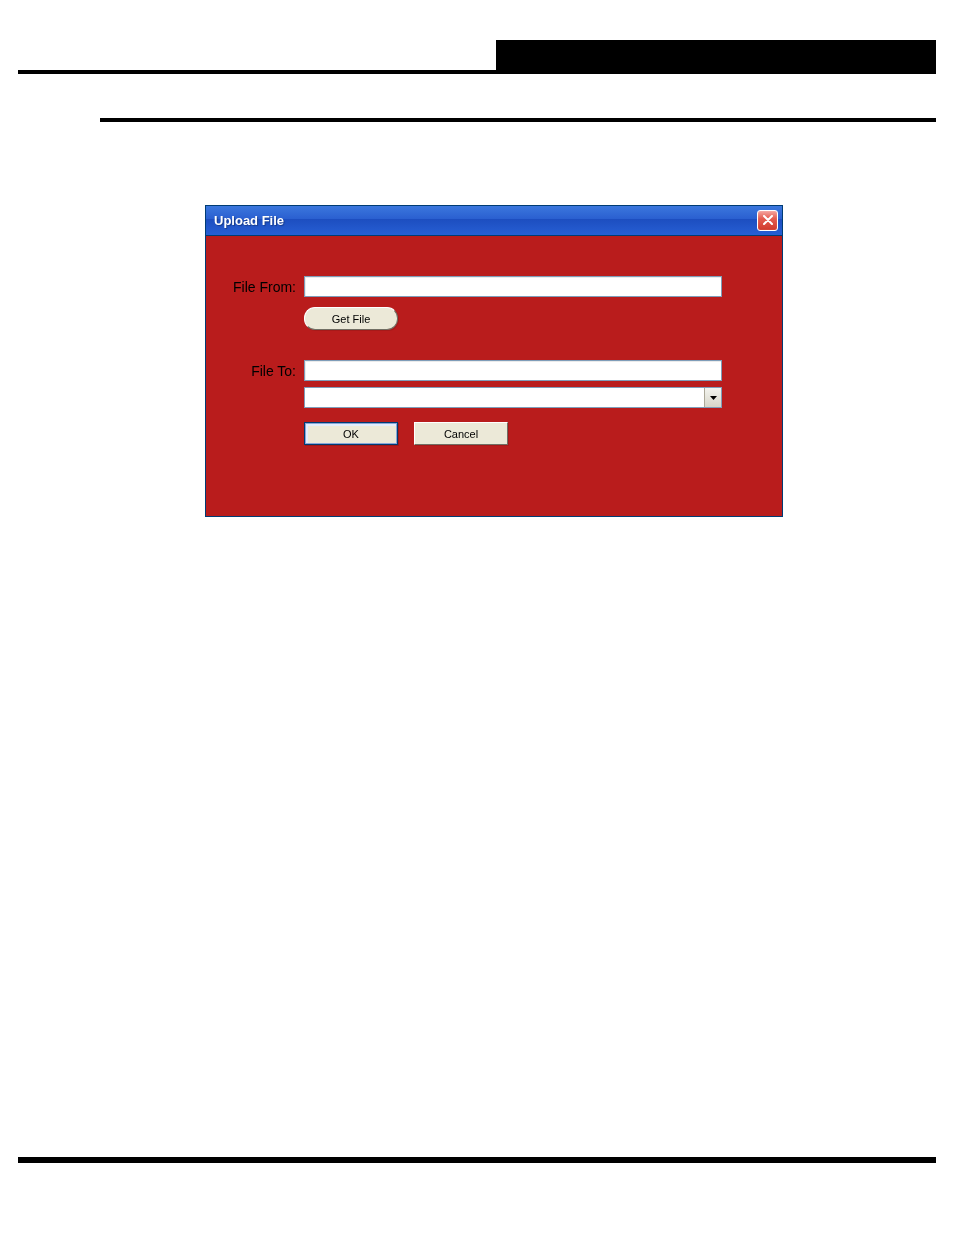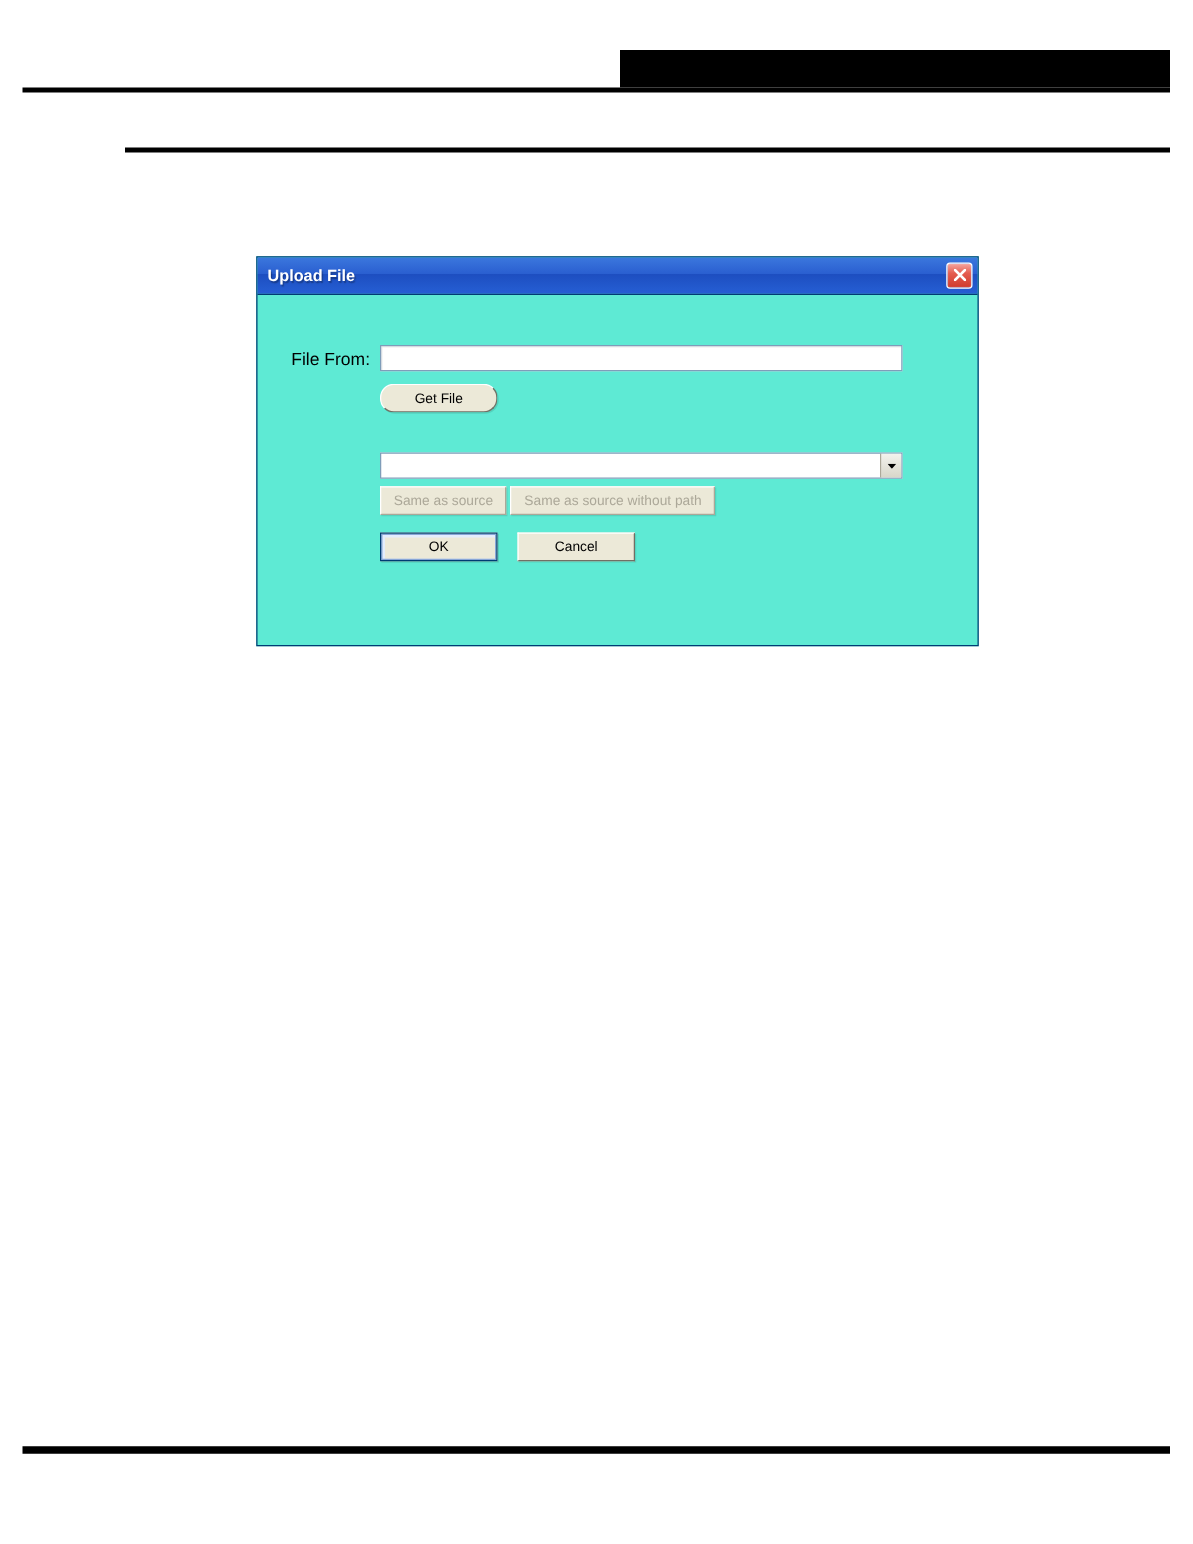--- a/index.html
+++ b/index.html
@@ -45,21 +45,21 @@
     height: 6px;
     background: #000;
   }
   .dialog {
     position: absolute;
     top: 205px;
     left: 205px;
     width: 578px;
     height: 312px;
     border: 1px solid #003c74;
-    background: #5eead4;
+    background: #b91c1c;
     box-shadow: 0 0 0 0;
   }
   .titlebar {
     height: 30px;
     background: linear-gradient(to bottom, #3b77dd 0%, #2a5fd0 45%, #1d4ec0 46%, #265fd4 100%);
     display: flex;
     align-items: center;
     justify-content: space-between;
     padding: 0 4px 0 8px;
     border-bottom: 1px solid #003c74;
@@ -213,38 +213,38 @@
   </div>
 
   <div class="dialog-body">
 
     <div class="row">
       <div class="label">File From:</div>
       <input type="text" class="text-input" value="" style="">
     </div>
     <button class="btn btn-get">Get File</button>
 
+    <div class="row">
+      <div class="label">File To:</div>
+      <input type="text" class="text-input" value="" style="">
+    </div>
 
     <div class="row" style="margin-top:2px;">
       <div class="spacer-label"></div>
       <div class="combo-wrap">
         <div class="combo">
           <div class="combo-arrow">
             <svg width="7" height="4" viewBox="0 0 7 4">
                 <path d="M0 0 L7 0 L3.5 4 Z" fill="#000"></path>
               </svg>
           </div>
         </div>
       </div>
     </div>
 
-    <div class="btn-row">
-      <button class="btn disabled">Same as source</button>
-      <button class="btn disabled">Same as source without path</button>
-    </div>
 
     <div class="btn-ok-cancel">
       <button class="btn primary">OK</button>
       <button class="btn">Cancel</button>
     </div>
 
   </div>
 </div>
 
 </body></html>

